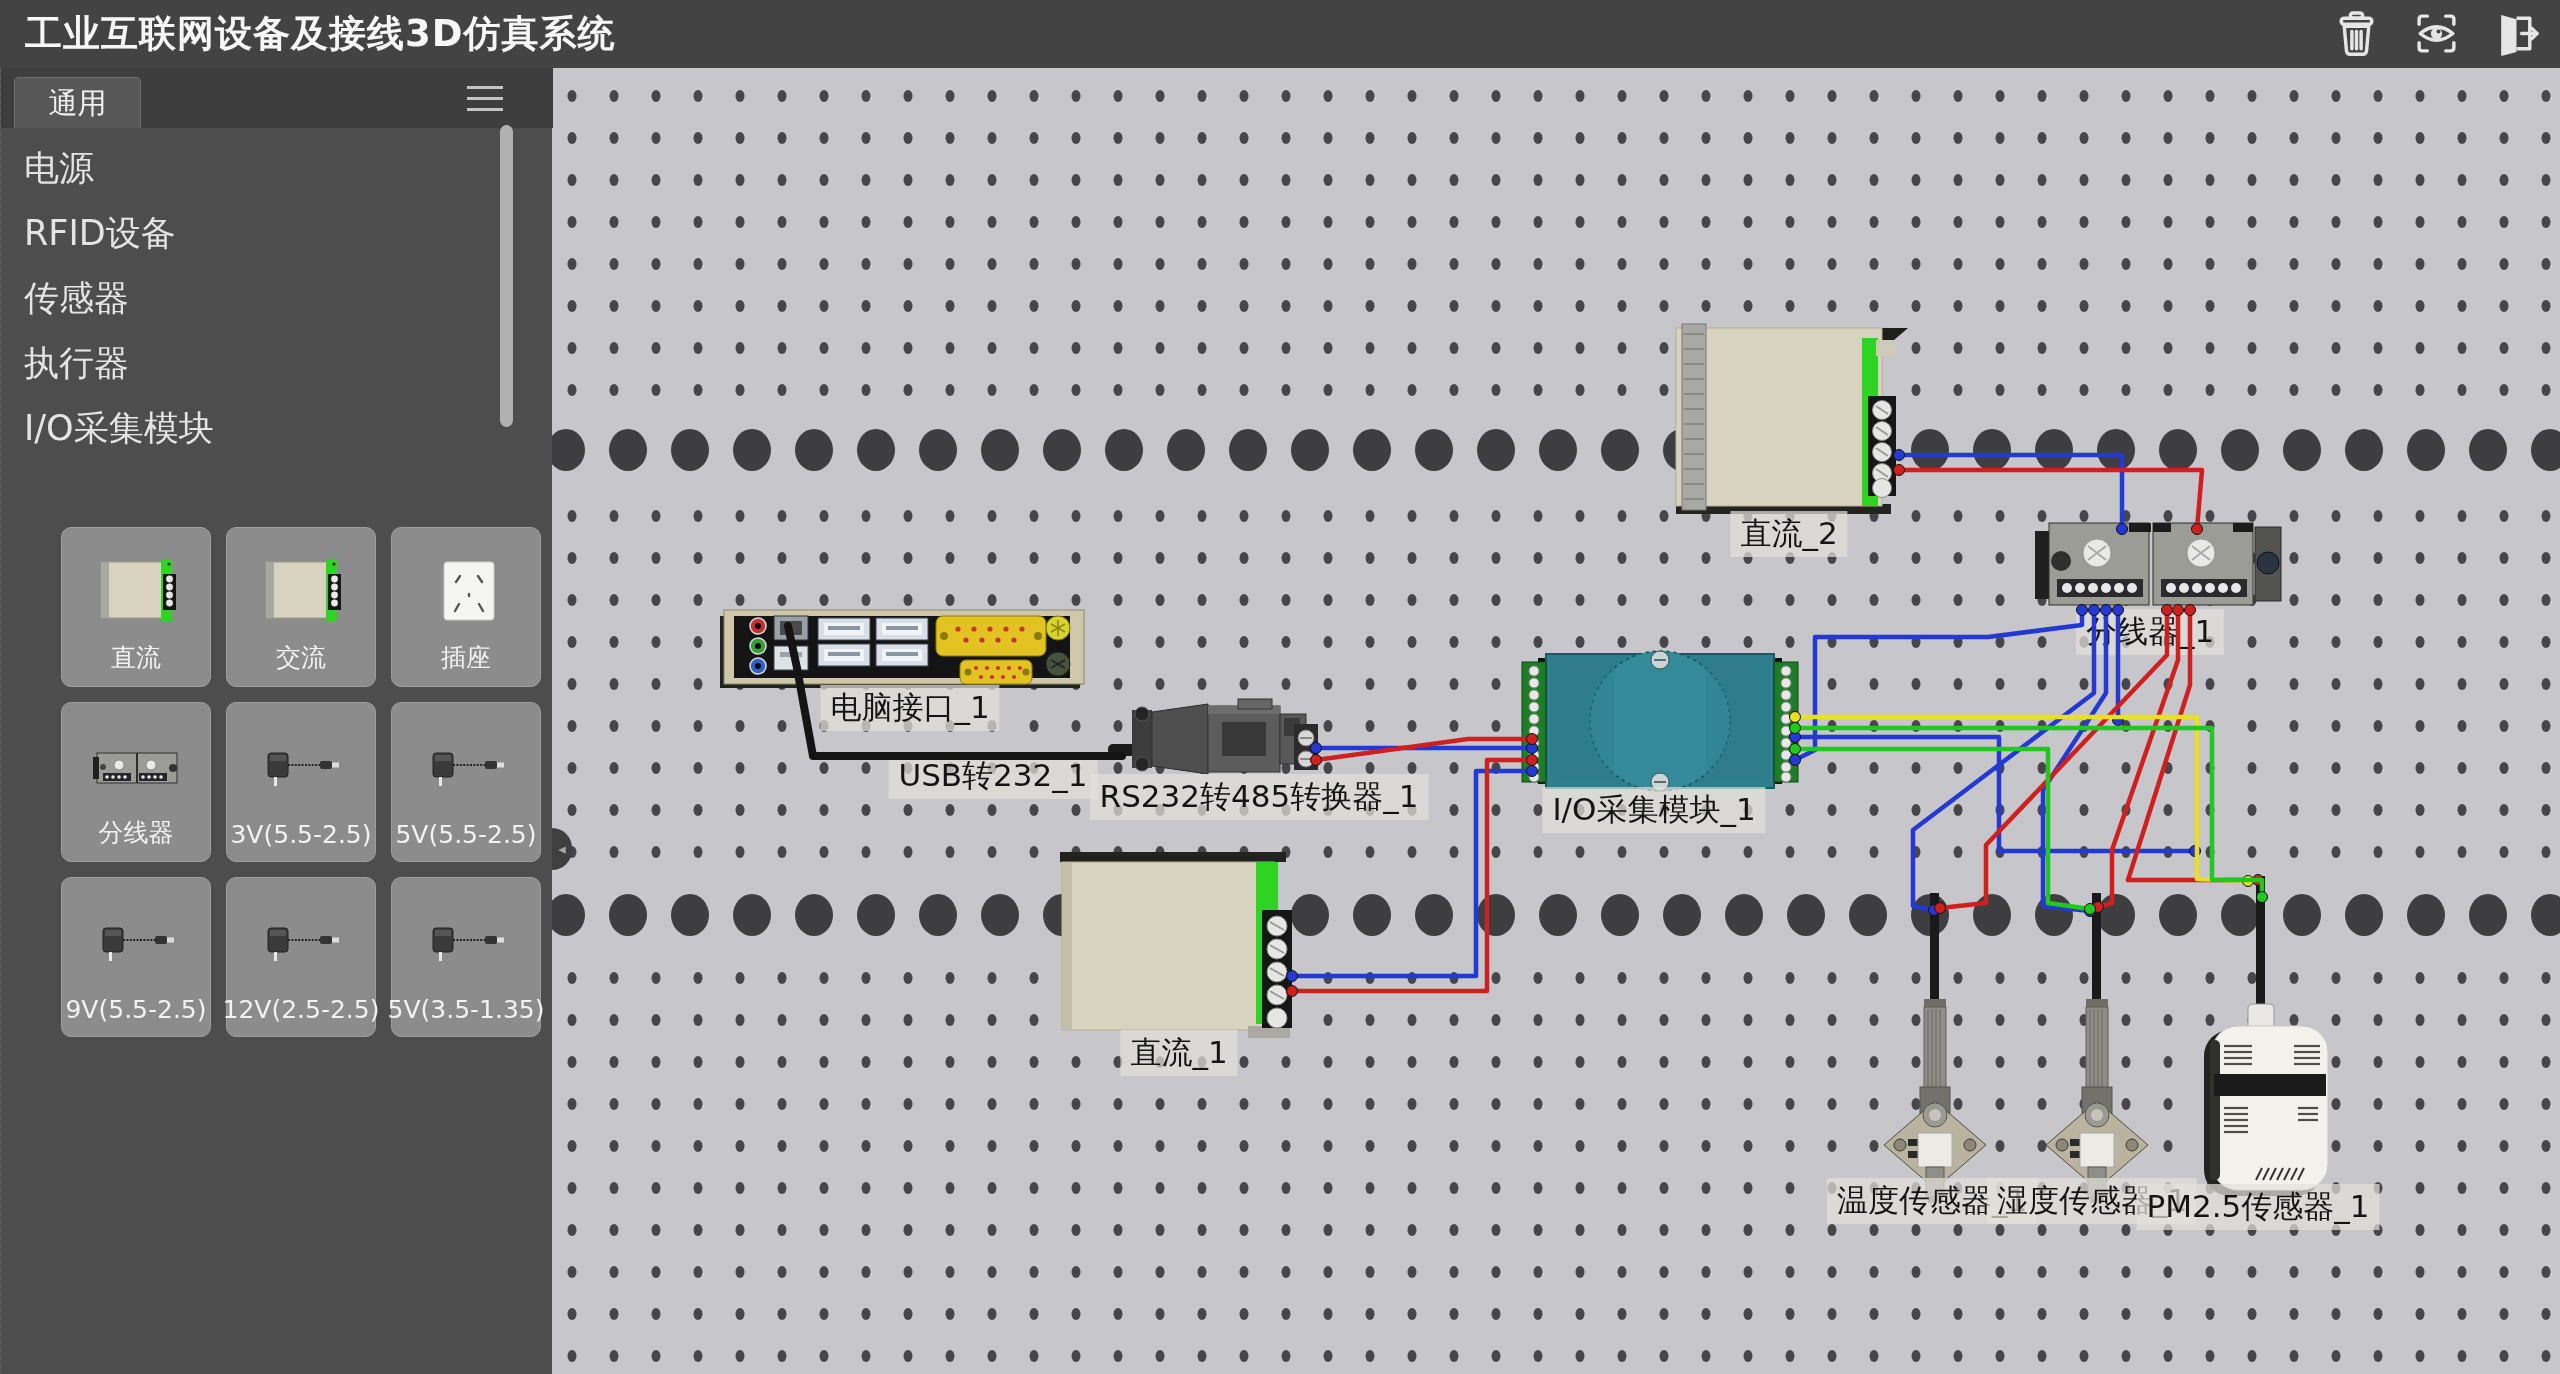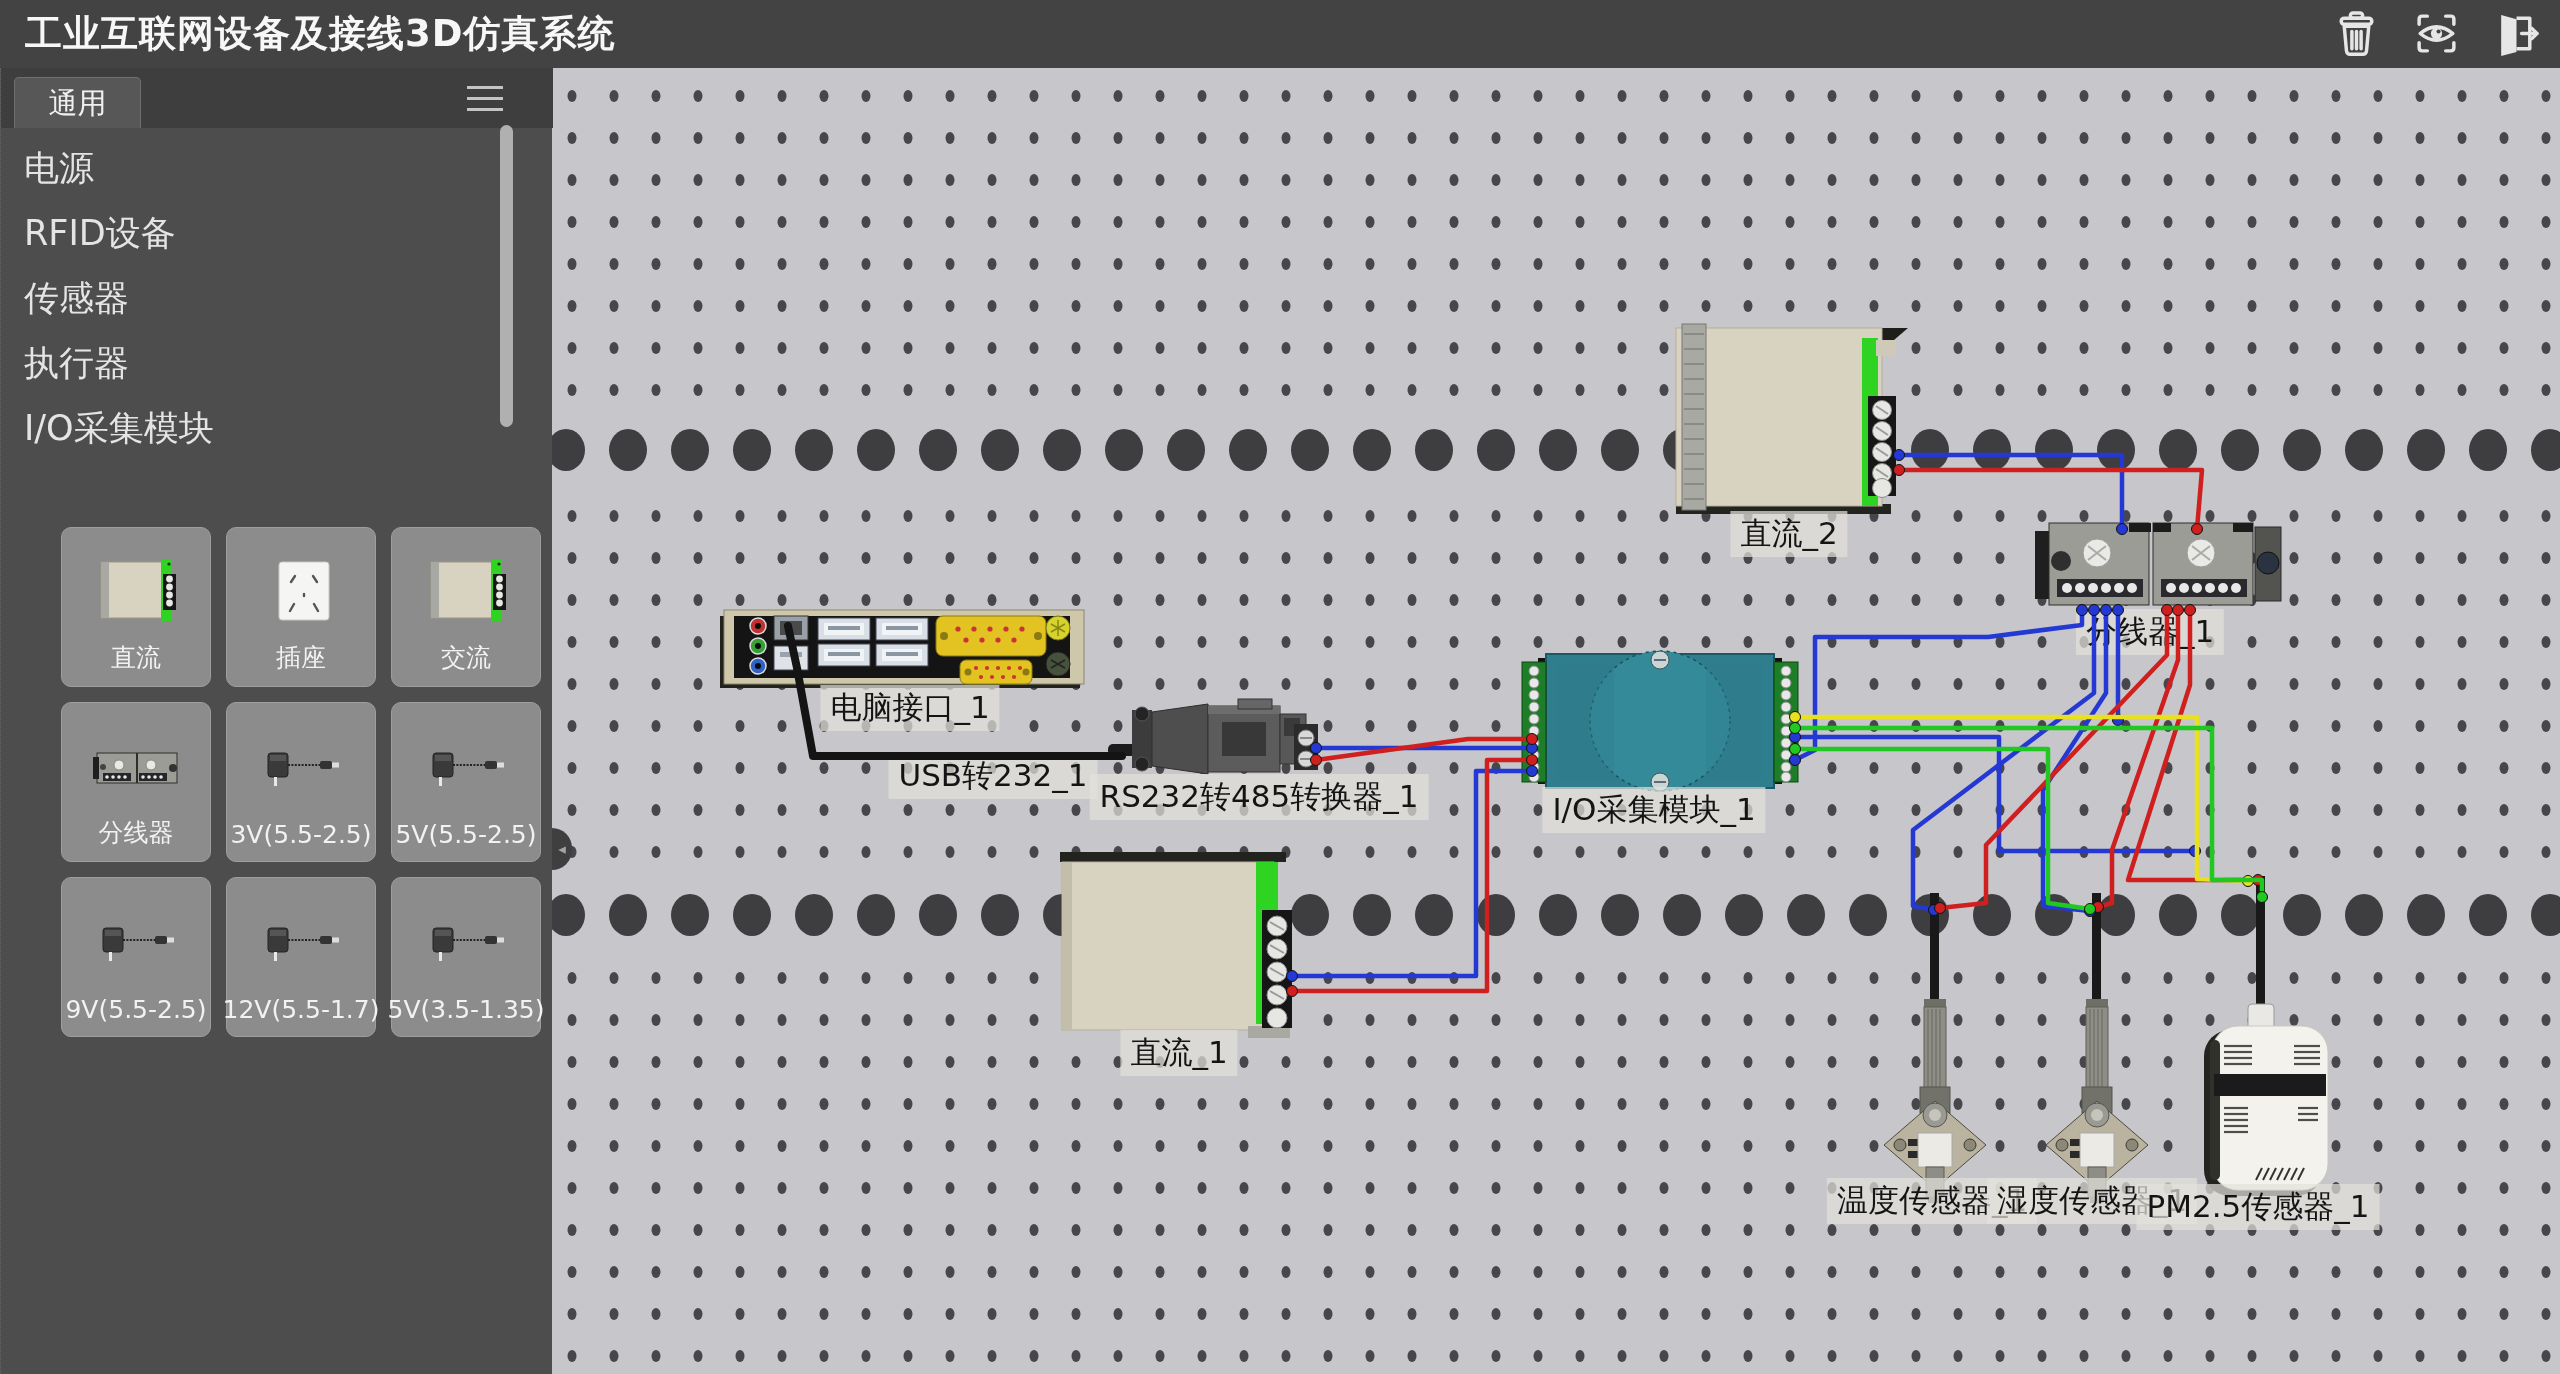--- a/index.html
+++ b/index.html
@@ -110,49 +110,49 @@
                 <circle cx="80.5" cy="51" r="3.4"></circle>
               </g>
               <circle cx="80" cy="12" r="1.6" fill="#222"></circle>
             </svg>
           </div>
           <div class="lbl">直流</div>
         </div>
         <div class="card">
           <div class="art">
             <svg width="96" height="80" viewBox="0 0 96 80">
-              <rect x="25" y="10" width="50" height="58" rx="3" fill="#f5f5f3" stroke="#c9c9c4"></rect>
-              <g stroke="#555" stroke-width="2.4" fill="none" stroke-linecap="round">
-                <line x1="41" y1="24" x2="37" y2="30"></line>
-                <line x1="59" y1="24" x2="63" y2="30"></line>
-                <line x1="50" y1="42" x2="50" y2="44"></line>
-                <line x1="40" y1="52" x2="36" y2="59"></line>
-                <line x1="60" y1="52" x2="64" y2="59"></line>
-              </g>
-            </svg>
-          </div>
-          <div class="lbl">插座</div>
-        </div>
-        <div class="card">
-          <div class="art">
-            <svg width="96" height="80" viewBox="0 0 96 80">
               <rect x="12" y="10" width="62" height="56" fill="#d8d3c0" stroke="#9a9588"></rect>
               <rect x="12" y="10" width="8" height="56" fill="#a9a9a3"></rect>
               <rect x="72" y="7" width="11" height="62" fill="#2fd321"></rect>
               <rect x="74" y="22" width="13" height="36" fill="#161616"></rect>
               <g fill="#e8e8e4">
                 <circle cx="80.5" cy="27" r="3.4"></circle>
                 <circle cx="80.5" cy="35" r="3.4"></circle>
                 <circle cx="80.5" cy="43" r="3.4"></circle>
                 <circle cx="80.5" cy="51" r="3.4"></circle>
               </g>
               <circle cx="80" cy="12" r="1.6" fill="#222"></circle>
             </svg>
           </div>
           <div class="lbl">交流</div>
+        </div>
+        <div class="card">
+          <div class="art">
+            <svg width="96" height="80" viewBox="0 0 96 80">
+              <rect x="25" y="10" width="50" height="58" rx="3" fill="#f5f5f3" stroke="#c9c9c4"></rect>
+              <g stroke="#555" stroke-width="2.4" fill="none" stroke-linecap="round">
+                <line x1="41" y1="24" x2="37" y2="30"></line>
+                <line x1="59" y1="24" x2="63" y2="30"></line>
+                <line x1="50" y1="42" x2="50" y2="44"></line>
+                <line x1="40" y1="52" x2="36" y2="59"></line>
+                <line x1="60" y1="52" x2="64" y2="59"></line>
+              </g>
+            </svg>
+          </div>
+          <div class="lbl">插座</div>
         </div>
         <div class="card">
           <div class="art">
             <svg width="96" height="80" viewBox="0 0 96 80">
               <rect x="8" y="26" width="80" height="30" fill="#9c9c96" stroke="#2e2e2a"></rect>
               <line x1="48" y1="26" x2="48" y2="56" stroke="#2e2e2a" stroke-width="2"></line>
               <rect x="4" y="30" width="6" height="22" fill="#1f1f1f"></rect>
               <circle cx="84" cy="41" r="4" fill="#333"></circle>
               <circle cx="14" cy="40" r="3" fill="#444"></circle>
               <circle cx="30" cy="38" r="5" fill="#e9e9e5" stroke="#888"></circle>
@@ -216,21 +216,21 @@
           <div class="art">
             <svg width="96" height="80" viewBox="0 0 96 80">
               <rect x="14" y="26" width="20" height="24" rx="3" fill="#3a3a3a" stroke="#222"></rect>
               <rect x="16" y="28" width="16" height="6" fill="#555"></rect>
               <rect x="20" y="50" width="3" height="9" fill="#e8e8e8"></rect>
               <path d="M34 38 h34" stroke="#222" stroke-width="2.2" stroke-dasharray="2,1.4"></path>
               <rect x="66" y="34" width="12" height="8" rx="2" fill="#333"></rect>
               <rect x="78" y="35.5" width="7" height="5" fill="#ddd"></rect>
             </svg>
           </div>
-          <div class="lbl">12V(5.5-1.7)</div>
+          <div class="lbl">12V(2.5-2.5)</div>
         </div>
         <div class="card">
           <div class="art">
             <svg width="96" height="80" viewBox="0 0 96 80">
               <rect x="14" y="26" width="20" height="24" rx="3" fill="#3a3a3a" stroke="#222"></rect>
               <rect x="16" y="28" width="16" height="6" fill="#555"></rect>
               <rect x="20" y="50" width="3" height="9" fill="#e8e8e8"></rect>
               <path d="M34 38 h34" stroke="#222" stroke-width="2.2" stroke-dasharray="2,1.4"></path>
               <rect x="66" y="34" width="12" height="8" rx="2" fill="#333"></rect>
               <rect x="78" y="35.5" width="7" height="5" fill="#ddd"></rect>

